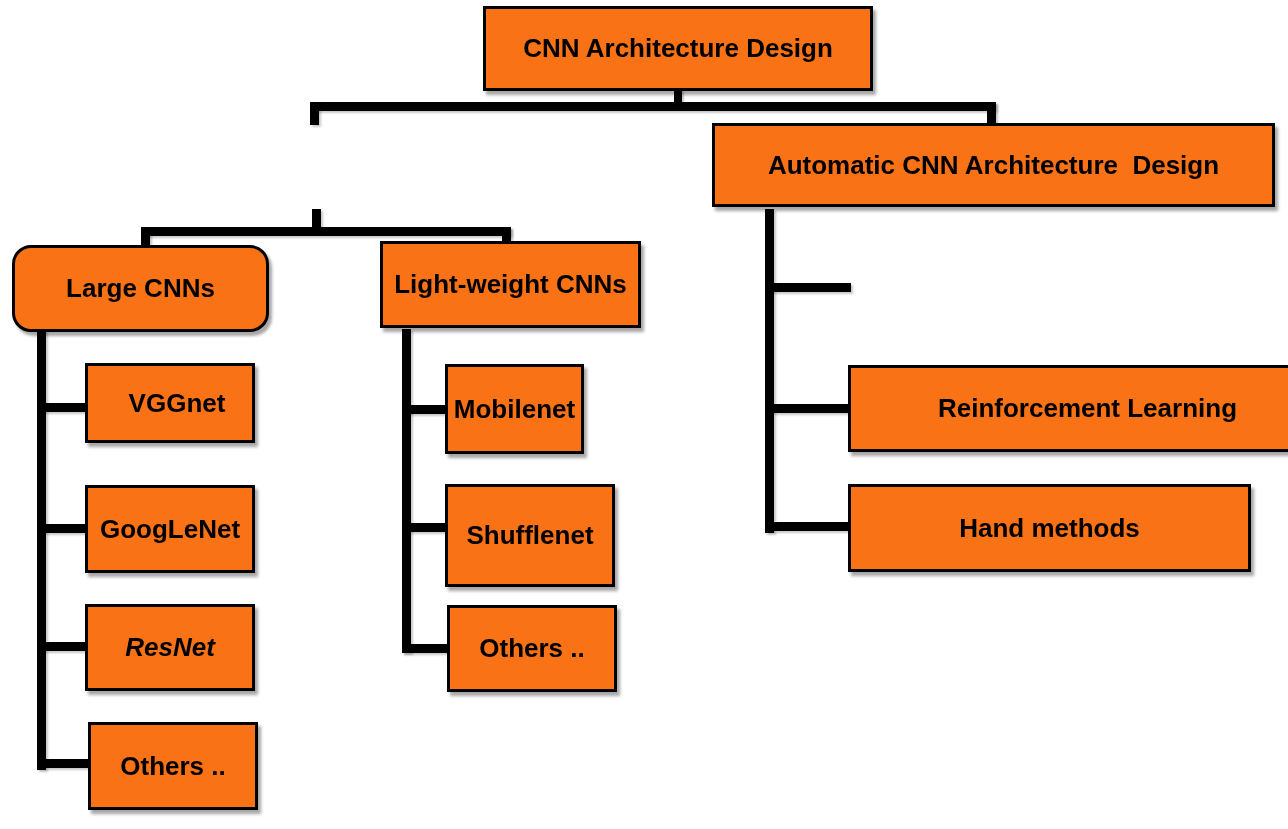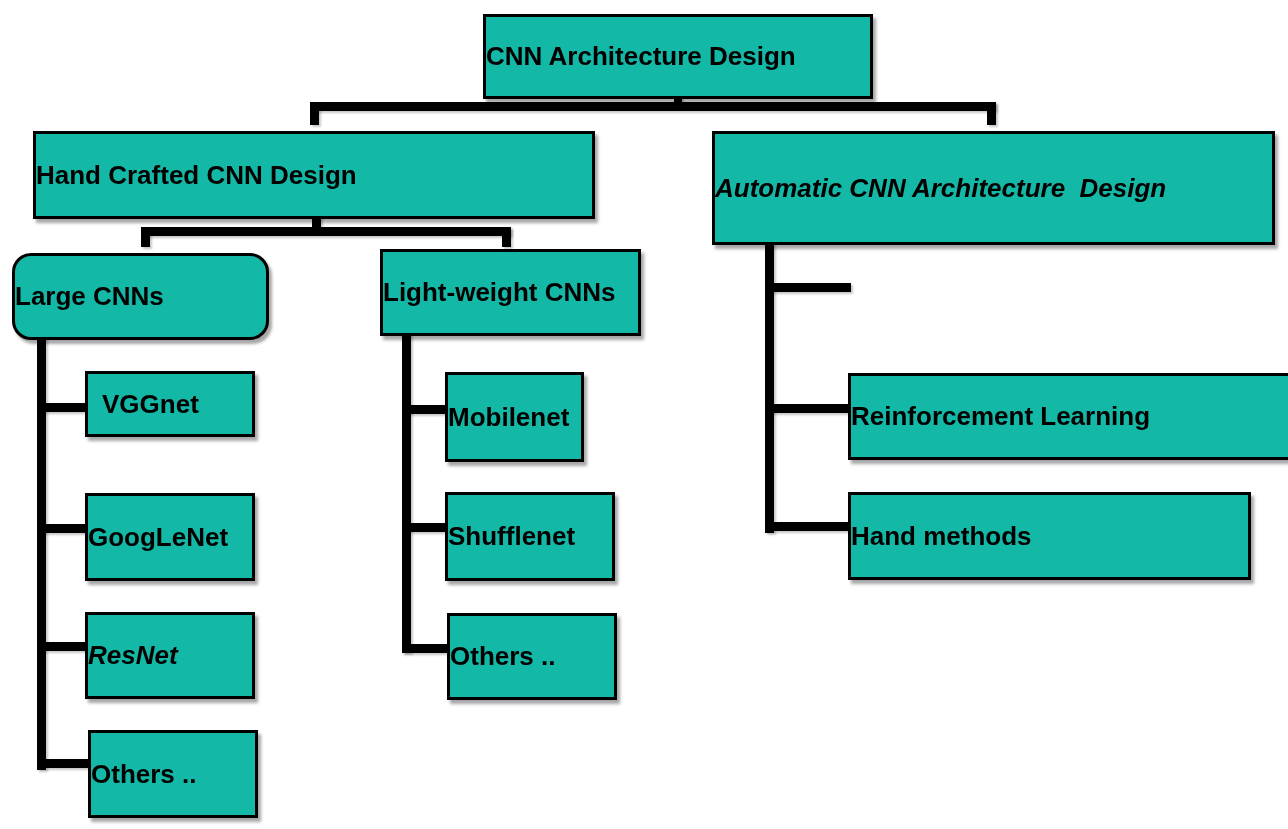--- a/index.html
+++ b/index.html
@@ -7,28 +7,27 @@
     position: relative;
     width: 1288px;
     height: 829px;
     background: #ffffff;
     font-family: "Liberation Sans", sans-serif;
     overflow: hidden;
   }
   .node {
     position: absolute;
     box-sizing: border-box;
-    background: #14b8a6;
+    background: #f97316;
     border: 3px solid #000000;
     box-shadow: 3px 4px 3px rgba(0,0,0,0.35);
     display: flex;
     align-items: center;
-    justify-content: flex-start;
+    justify-content: center;
     text-align: center;
-    margin-top: 8px;
   }
   .label {
     font-size: 26px;
     font-weight: 700;
     color: #000000;
     white-space: pre;
     line-height: 1.1;
   }
   .conn {
     position: absolute;
@@ -64,54 +63,51 @@
 
   <div class="conn" style="left:765px; top:209px; width:9px;  height:324px;"></div>
   <div class="conn" style="left:765px; top:283px; width:86px; height:9px;"></div>
   <div class="conn" style="left:765px; top:404px; width:86px; height:9px;"></div>
   <div class="conn" style="left:765px; top:522px; width:86px; height:9px;"></div>
 
   <div class="node" style="left:483px; top:6px;   width:390px; height:85px;">
     <span class="label">CNN Architecture Design</span>
   </div>
 
-  <div class="node" style="left:33px;  top:123px; width:562px; height:88px;">
-    <span class="label">Hand Crafted CNN Design</span>
-  </div>
 
-  <div class="node" style="left:712px; top:123px; width:563px; height:114px;font-style:italic;">
+  <div class="node" style="left:712px; top:123px; width:563px; height:84px;">
     <span class="label">Automatic CNN Architecture  Design</span>
   </div>
 
   <div class="node" style="left:12px;  top:245px; width:257px; height:87px;border-radius:19px;">
     <span class="label">Large CNNs</span>
   </div>
 
   <div class="node" style="left:380px; top:241px; width:261px; height:87px;">
     <span class="label">Light-weight CNNs</span>
   </div>
 
 
-  <div class="node" style="left:85px;  top:363px; width:170px; height:66px;padding-left:14px;">
+  <div class="node" style="left:85px;  top:363px; width:170px; height:80px;padding-left:14px;">
     <span class="label">VGGnet</span>
   </div>
 
   <div class="node" style="left:445px; top:364px; width:139px; height:90px;">
     <span class="label">Mobilenet</span>
   </div>
 
   <div class="node" style="left:848px; top:365px; width:479px; height:87px;">
     <span class="label">Reinforcement Learning</span>
   </div>
 
   <div class="node" style="left:85px;  top:485px; width:170px; height:88px;">
     <span class="label">GoogLeNet</span>
   </div>
 
-  <div class="node" style="left:445px; top:484px; width:170px; height:89px;">
+  <div class="node" style="left:445px; top:484px; width:170px; height:103px;">
     <span class="label">Shufflenet</span>
   </div>
 
   <div class="node" style="left:848px; top:484px; width:403px; height:88px;">
     <span class="label">Hand methods</span>
   </div>
 
   <div class="node" style="left:85px;  top:604px; width:170px; height:87px;font-style:italic;">
     <span class="label">ResNet</span>
   </div>

